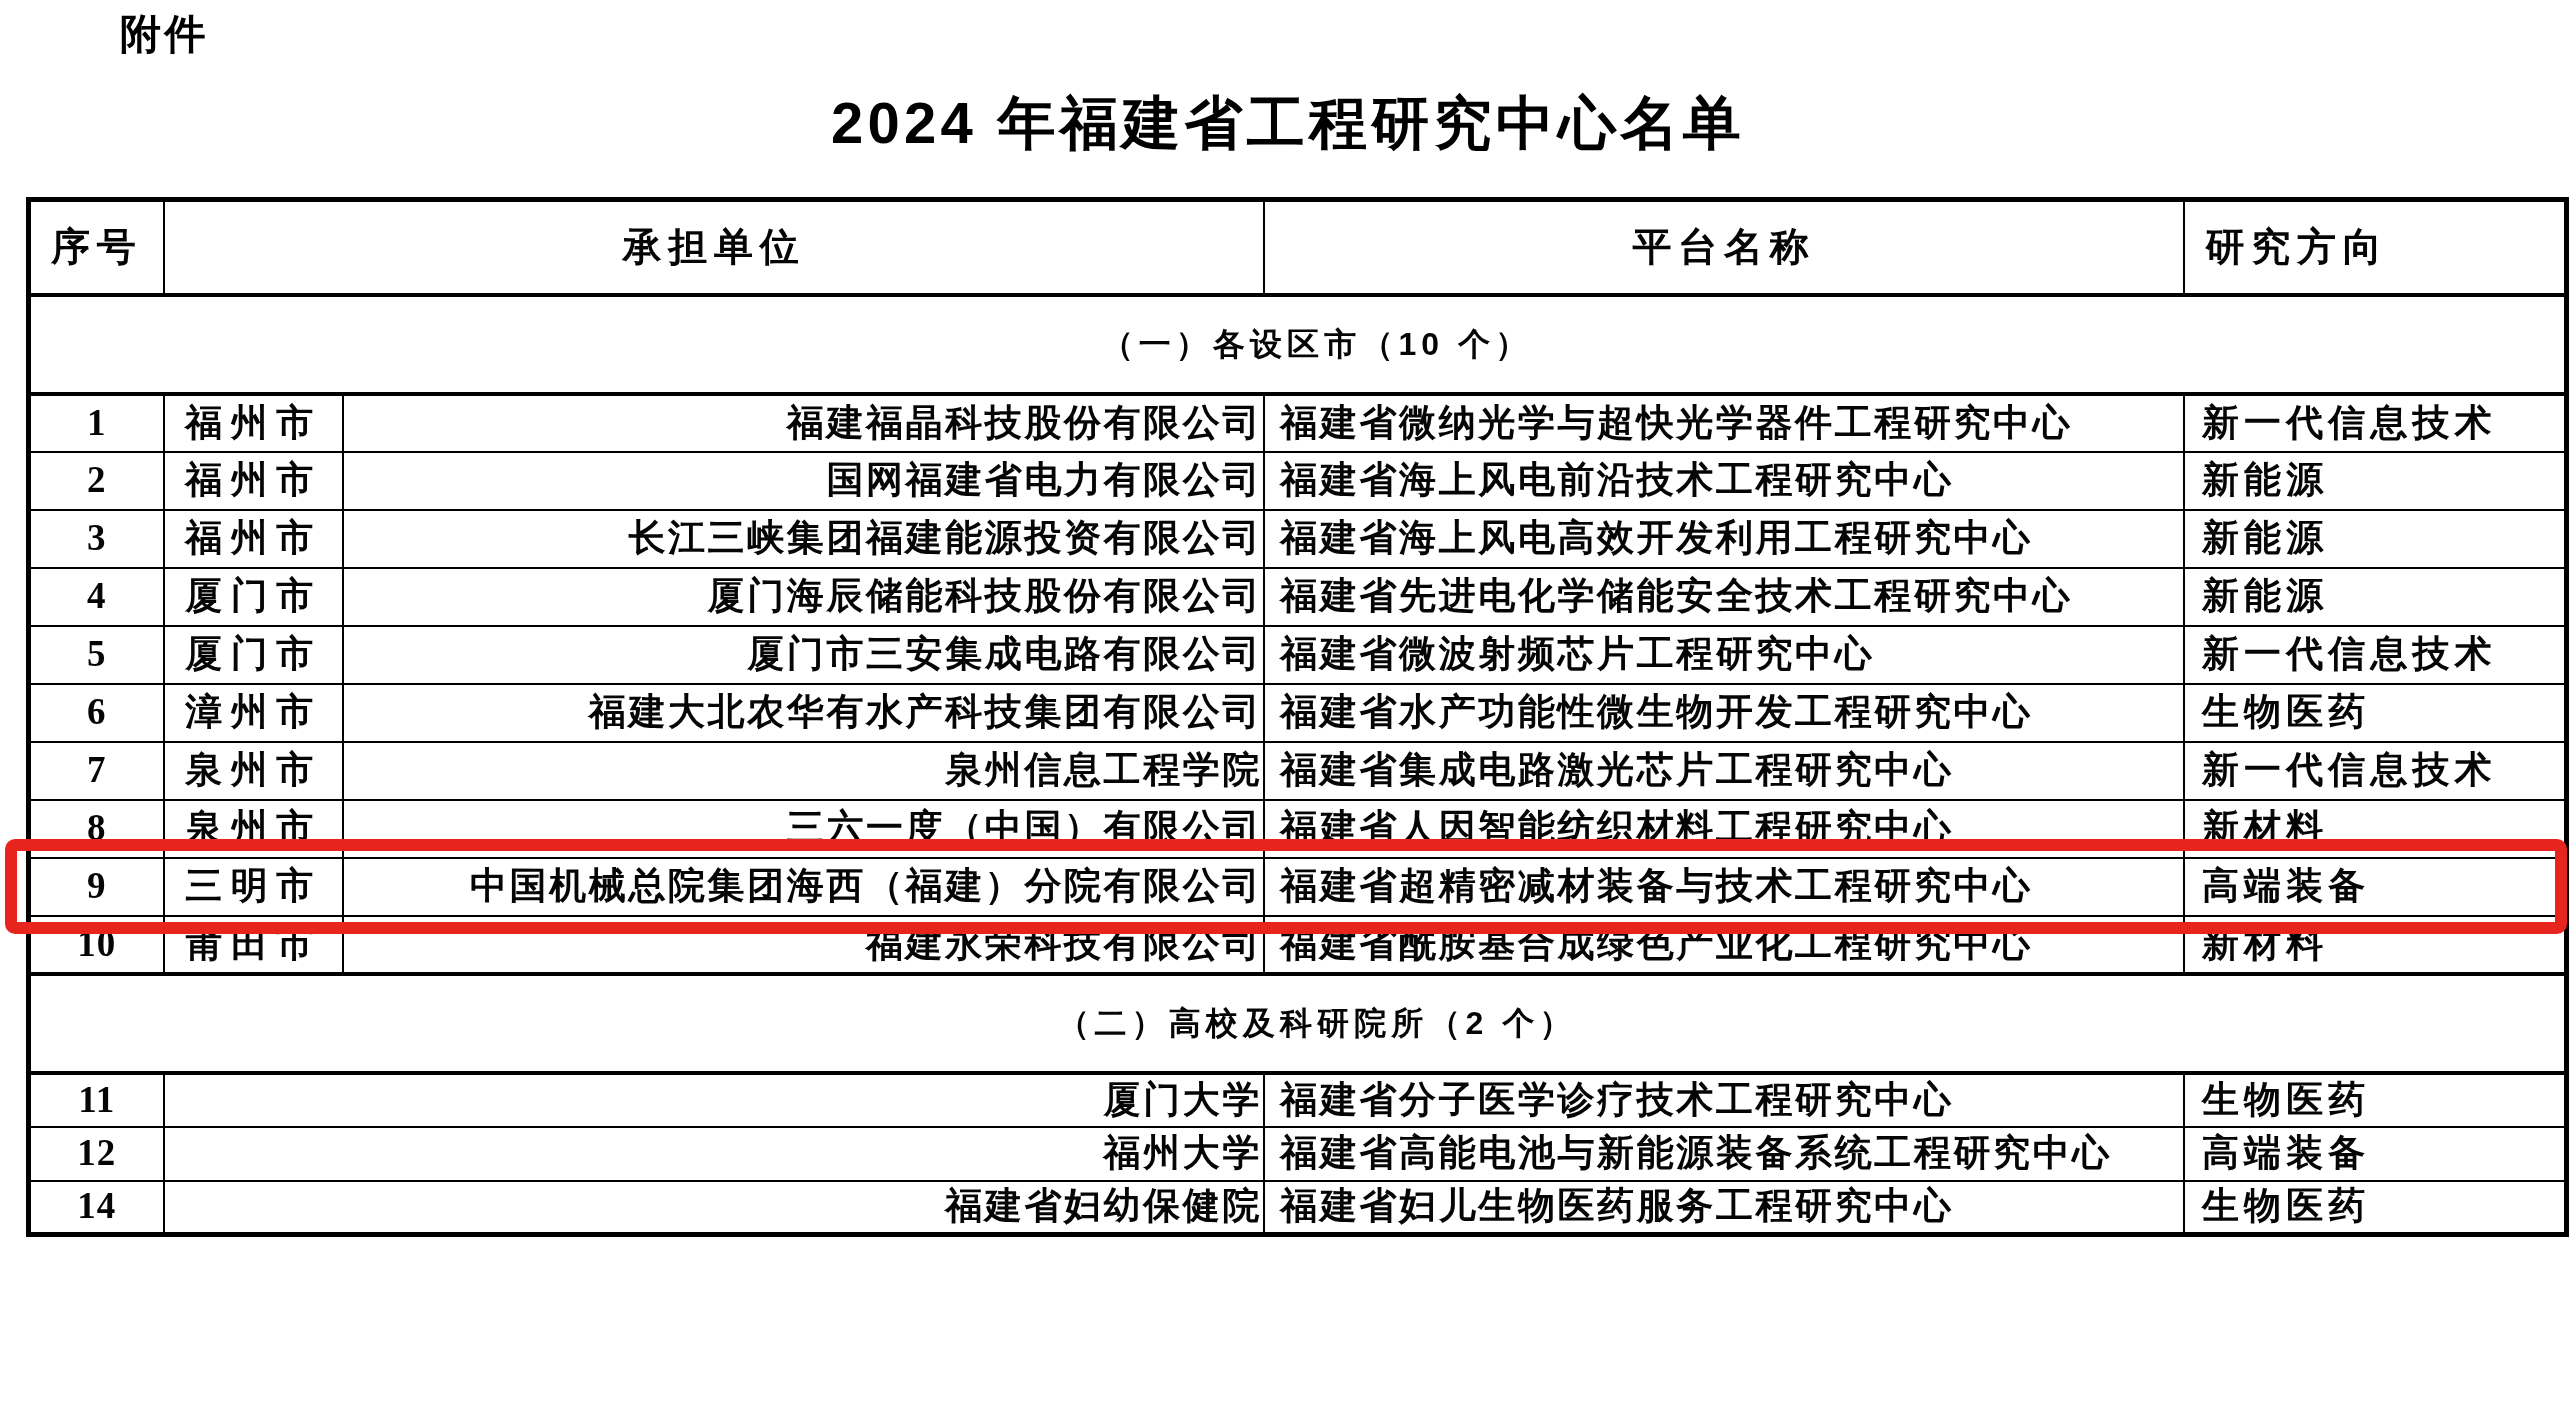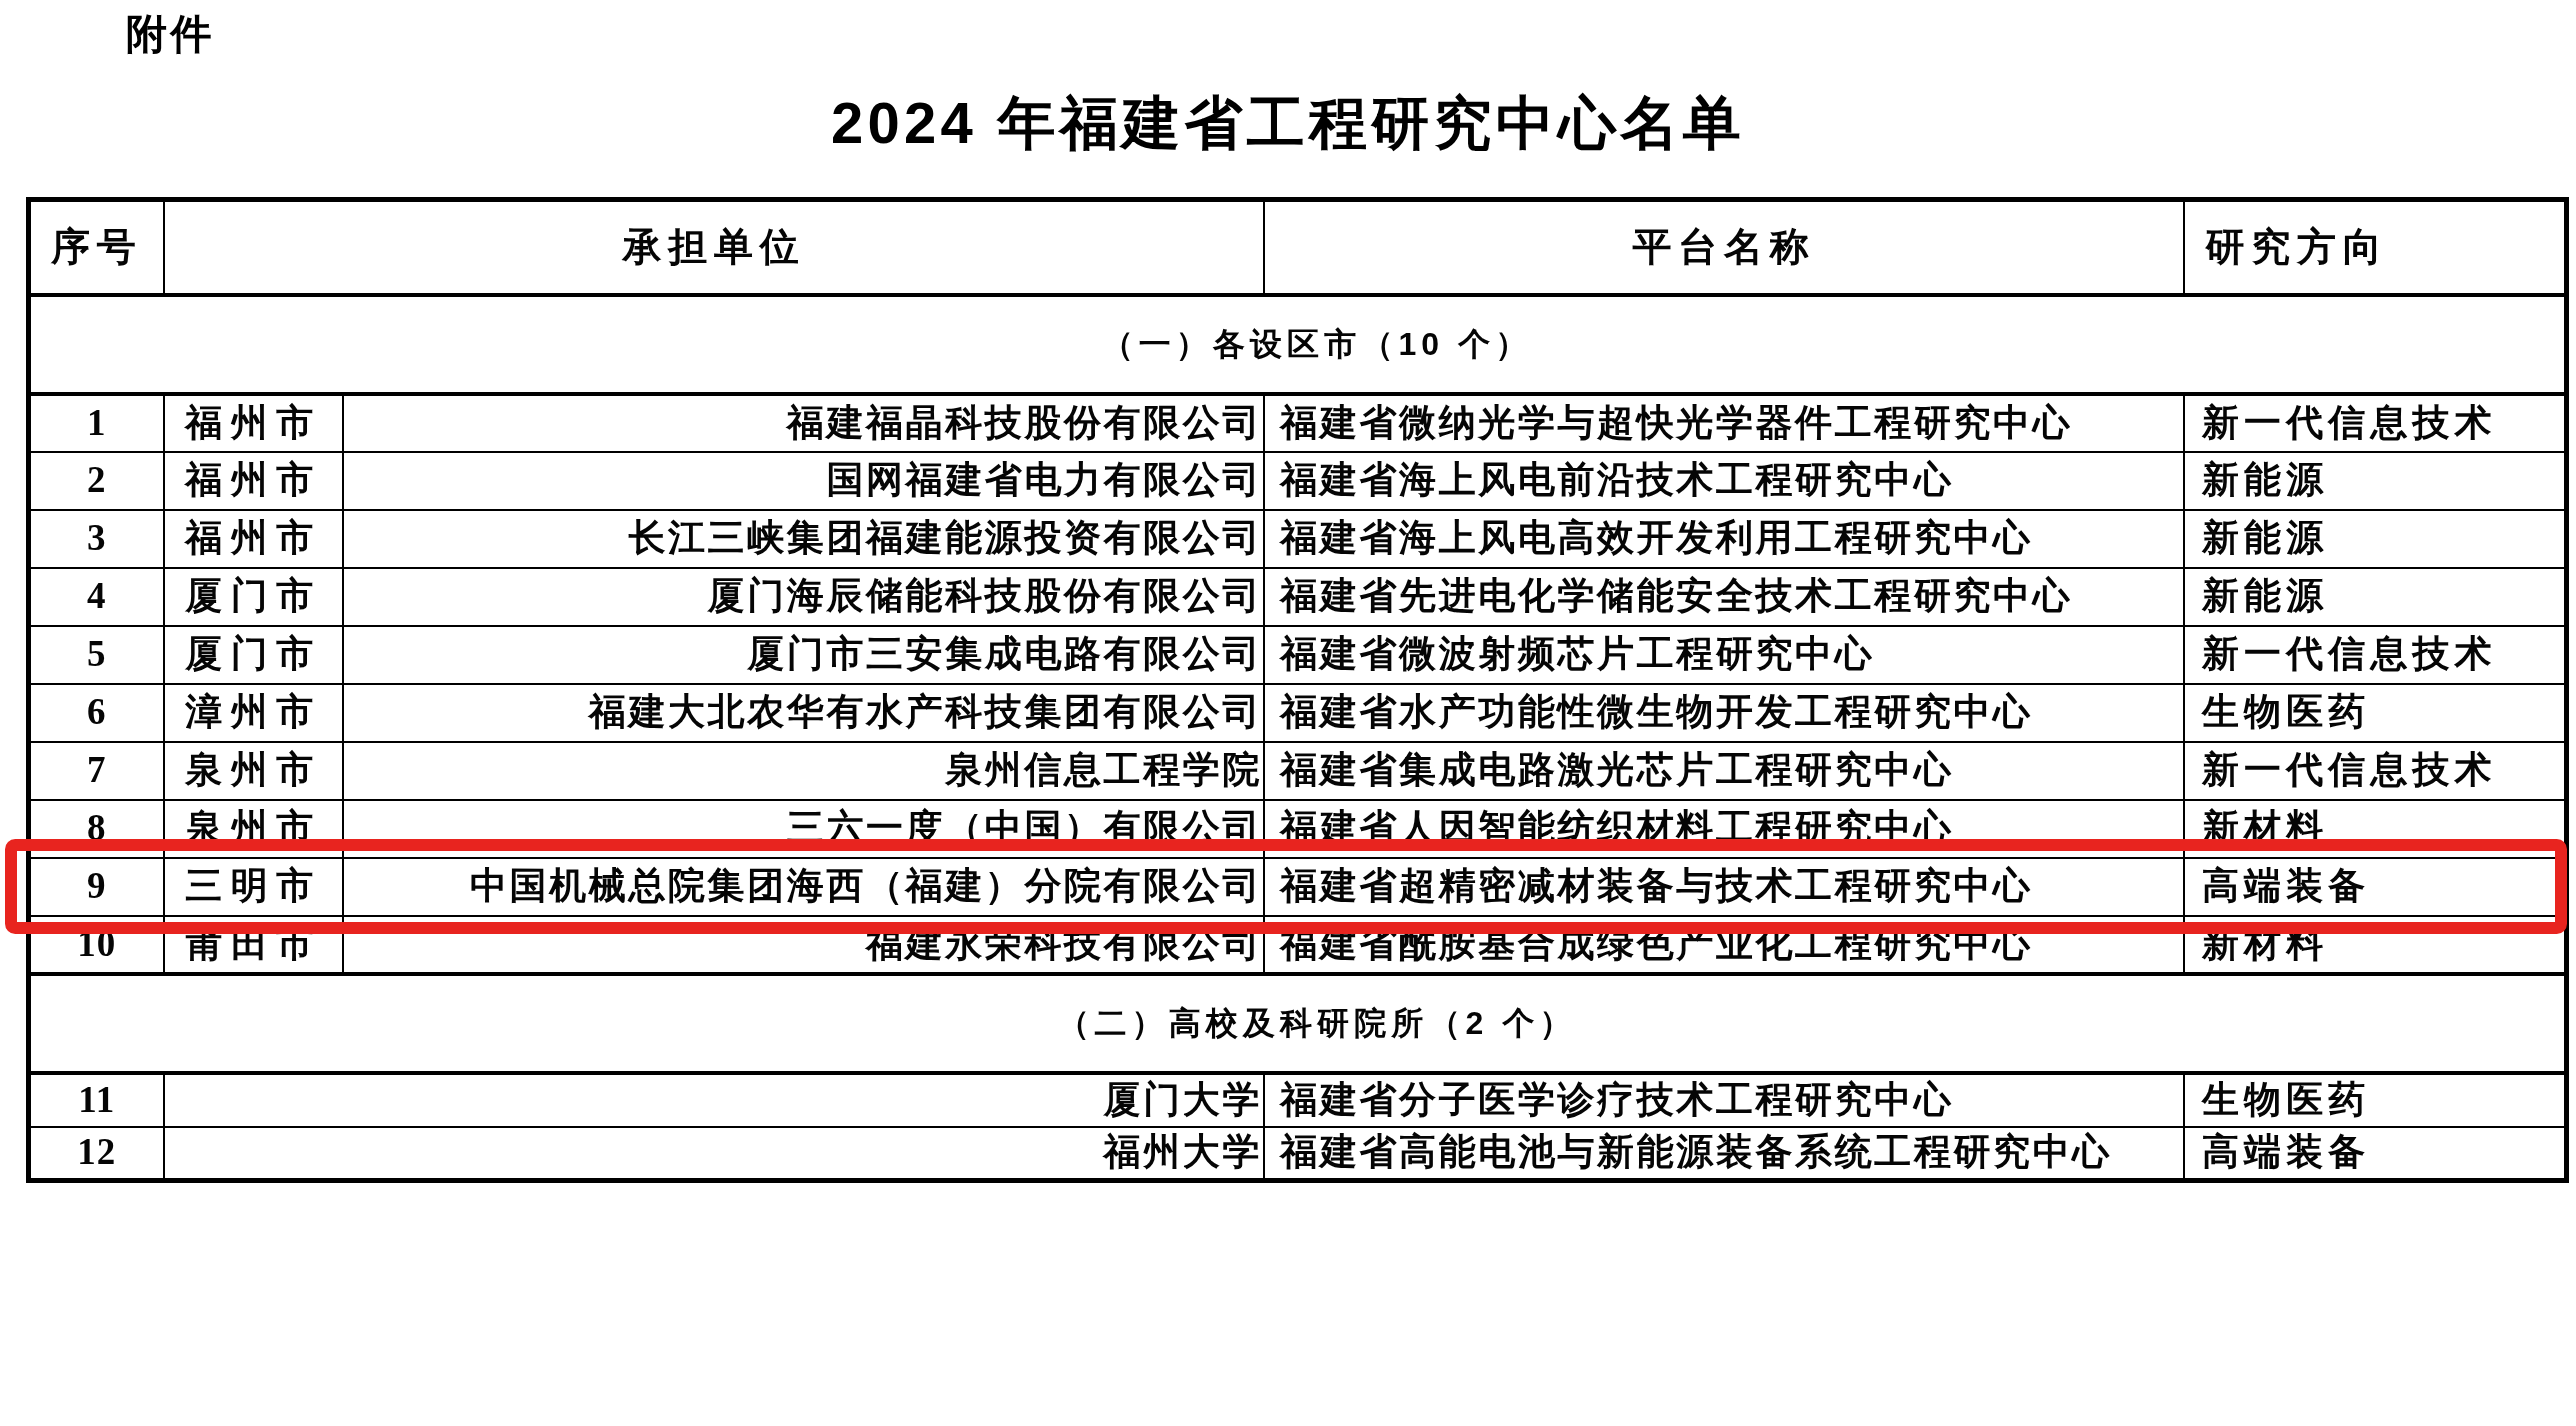--- a/index.html
+++ b/index.html
@@ -3,21 +3,21 @@
 <meta charset="utf-8">
 <style>
   html,body{margin:0;padding:0;}
   body{
     width:2576px;height:1427px;
     background:#ffffff;color:#000;
     font-family:"Liberation Serif","DejaVu Serif",serif;
     position:relative;overflow:hidden;
   }
   .attachment{
-    position:absolute;left:126px;top:6.8px;
+    position:absolute;left:120px;top:6.8px;
     font-family:"Liberation Sans","DejaVu Sans",sans-serif;
     font-size:41px;font-weight:bold;letter-spacing:3.4px;color:#000;
   }
   .title{
     position:absolute;top:85px;left:0;width:100%;
     text-align:center;
     font-family:"Liberation Sans","DejaVu Sans",sans-serif;
     font-size:58px;font-weight:bold;letter-spacing:4.3px;color:#000;
   }
   table.main{
@@ -174,17 +174,23 @@
     <td class="c-dir">生物医药</td>
   </tr>
   <tr class="row-data2">
     <td class="c-no">12</td>
     <td class="c-org" colspan="2">福州大学</td>
     <td class="c-platform">福建省高能电池与新能源装备系统工程研究中心</td>
     <td class="c-dir">高端装备</td>
   </tr>
 
 
+  <tr class="row-data2">
+    <td class="c-no">14</td>
+    <td class="c-org" colspan="2">福建省妇幼保健院</td>
+    <td class="c-platform">福建省妇儿生物医药服务工程研究中心</td>
+    <td class="c-dir">生物医药</td>
+  </tr>
 </tbody>
   </table>
 
 <div id="highlight-box" style="top: 839px; height: 95px; border-color: rgb(232, 36, 31);"></div>
 
 
 </body></html>

